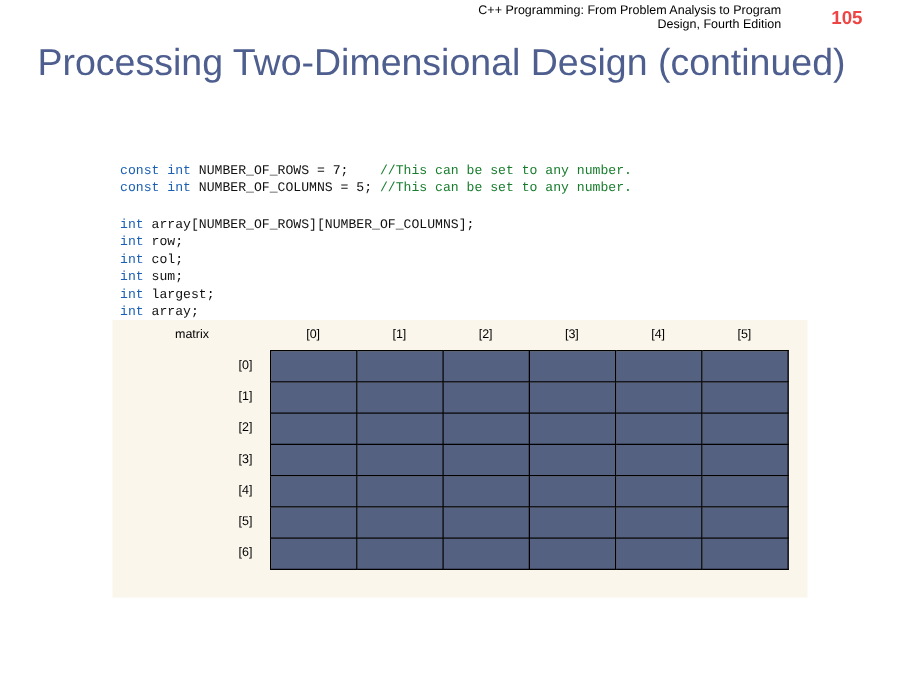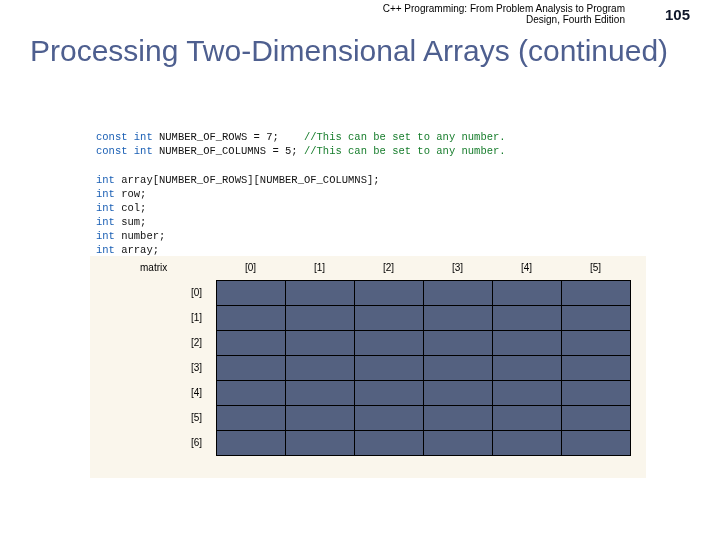--- a/index.html
+++ b/index.html
@@ -31,21 +31,21 @@
     font-size: 10px;
     color: #000;
     text-align: right;
     flex: 1;
     padding-right: 40px;
     line-height: 1.1;
   }
   .page-num {
     font-size: 15px;
     font-weight: bold;
-    color: #0f172a;
+    color: #ef4444;
   }
   .slide-title {
     position: absolute;
     top: 34px;
     left: 30px;
     right: 30px;
     font-size: 30px;
     color: #4e5f8f;
     font-weight: normal;
     line-height: 1.15;
@@ -142,30 +142,30 @@
 </head>
 <body>
 
 <div class="slide">
 
   <div class="topbar">
     <div class="book-title">C++ Programming: From Problem Analysis to Program<br>Design, Fourth Edition</div>
     <div class="page-num">105</div>
   </div>
 
-  <div class="slide-title">Processing Two-Dimensional Arrays (continued)</div>
+  <div class="slide-title">Processing Two-Dimensional Design (continued)</div>
 
   <div class="code-block"><span class="kw">const int</span><span> NUMBER_OF_ROWS = 7;    </span><span class="cm">//This can be set to any number.</span>
 <span class="kw">const int</span><span> NUMBER_OF_COLUMNS = 5; </span><span class="cm">//This can be set to any number.</span>
 
 <span class="kw">int</span><span> array[NUMBER_OF_ROWS][NUMBER_OF_COLUMNS];</span>
 <span class="kw">int</span><span> row;</span>
 <span class="kw">int</span><span> col;</span>
 <span class="kw">int</span><span> sum;</span>
-<span class="kw">int</span><span> number;</span>
+<span class="kw">int</span><span> largest;</span>
 <span class="kw">int</span><span> array;</span></div>
 
   <div class="figure-area">
     <div class="matrix-label">matrix</div>
 
     <div class="col-headers">
       <div class="col-h">[0]</div>
       <div class="col-h">[1]</div>
       <div class="col-h">[2]</div>
       <div class="col-h">[3]</div>

